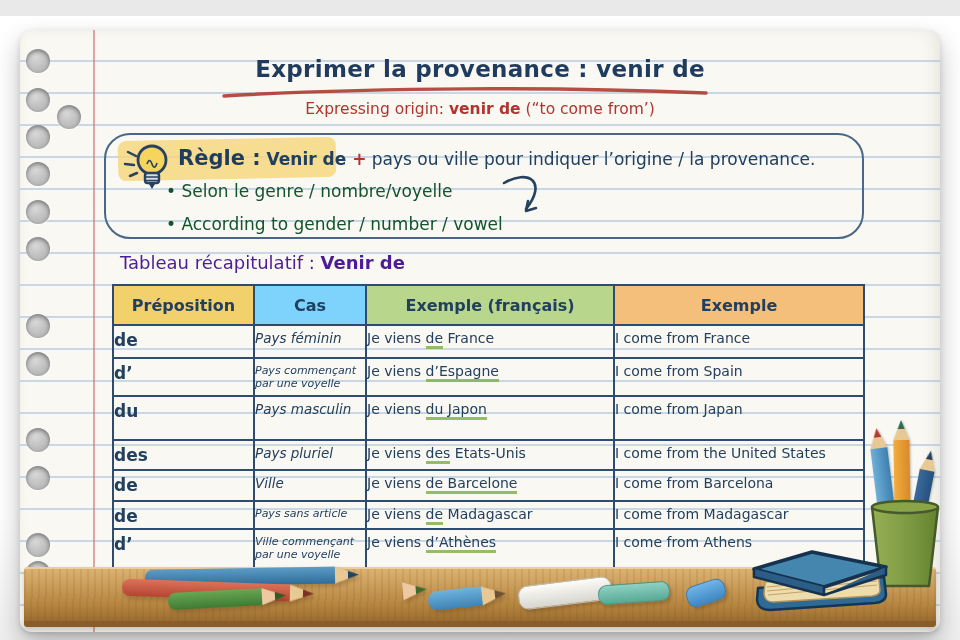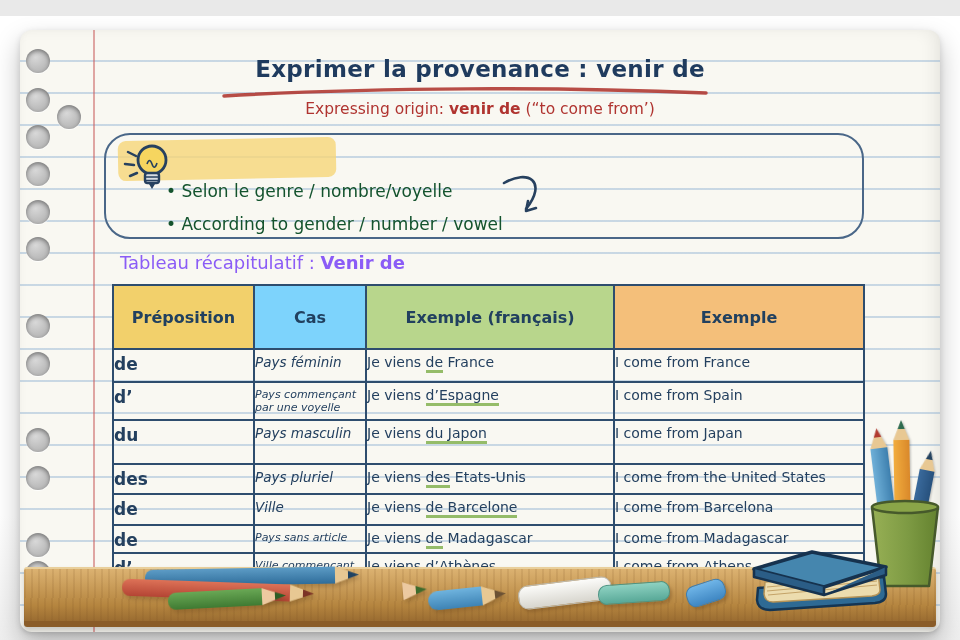--- a/index.html
+++ b/index.html
@@ -18,23 +18,23 @@
   .subtitle{position:absolute;left:0;top:70px;width:100%;text-align:center;font-size:15.5px;color:#b03430;white-space:nowrap;}
   .rule-box{position:absolute;left:84px;top:103px;width:760px;height:106px;border:2.5px solid #4a6788;border-radius:26px;box-sizing:border-box;}
   .hl-mark{position:absolute;left:12px;top:4px;width:218px;height:40px;background:#f6d678;opacity:.8;border-radius:8px;transform:rotate(-1.2deg);}
   .bulb{position:absolute;left:16px;top:5px;}
   .rule-line1{position:absolute;left:72px;top:11px;font-size:17px;color:#21405f;white-space:nowrap;}
   .k-label{font-size:21px;font-weight:700;color:#1f3b5e;}
   .k-bold{font-weight:700;}
   .k-plus{color:#b5342f;font-weight:700;}
   .rule-bullet{position:absolute;left:60px;font-size:17px;color:#14532d;white-space:nowrap;}
   .arrow{position:absolute;left:392px;top:34px;}
-  .section-label{position:absolute;left:100px;top:222px;font-size:18px;color:#8b5cf6;white-space:nowrap;}
+  .section-label{position:absolute;left:100px;top:222px;font-size:18px;color:#4c1d95;white-space:nowrap;}
   table.summary{position:absolute;left:92px;top:254px;width:751px;border-collapse:collapse;table-layout:fixed;}
-  table.summary th{border:2px solid #2e4d6e;height:30px;font-size:16px;font-weight:600;color:#21405f;text-align:center;padding:16px;}
+  table.summary th{border:2px solid #2e4d6e;height:30px;font-size:16px;font-weight:600;color:#21405f;text-align:center;padding:4px;}
   table.summary td{border:2px solid #2e4d6e;vertical-align:top;color:#24405f;padding:4px 4px 0 0;}
   td.c-prep{font-size:17px;font-weight:600;padding-left:16px;}
   td.c-cas{font-size:13.5px;padding-left:8px;line-height:1.2;font-style:italic;}
   td.c-cas.small{font-size:11px;line-height:1.18;padding-top:6px;}
   td.c-ex{font-size:14px;padding-left:12px;}
   td.c-en{font-size:14px;padding-left:12px;}
   .u{border-bottom:3px solid rgba(132,178,81,.85);}
   .desk{position:absolute;left:4px;top:537px;width:912px;height:52px;border-radius:3px;
         background:repeating-linear-gradient(91deg,rgba(122,80,34,.13) 0 2px,rgba(0,0,0,0) 2px 7px),linear-gradient(#dcb271,#b5853f 70%,#9a6c31);
         border-top:2px solid #e9cf9b;border-bottom:6px solid #8a5c28;box-shadow:0 3px 5px rgba(0,0,0,.18);}
@@ -78,20 +78,21 @@
     <div class="rule-box">
       <div class="hl-mark"></div>
       <svg class="bulb" width="52" height="60" viewBox="0 0 52 60">
         <path d="M6,12 L14,16 M3,24 L12,25 M8,36 L15,33" stroke="#27415f" stroke-width="2.5" stroke-linecap="round"></path>
         <circle cx="30" cy="20" r="14" fill="#f6d55f" stroke="#27415f" stroke-width="2.8"></circle>
         <path d="M25,24 q2.5,-7 5,0 q2.5,7 5,-1" fill="none" stroke="#27415f" stroke-width="1.6"></path>
         <rect x="23" y="33" width="14" height="10" rx="2.5" fill="#d9dee3" stroke="#27415f" stroke-width="2.4"></rect>
         <path d="M24,37 L36,37 M24,40.5 L36,40.5" stroke="#27415f" stroke-width="1.4"></path>
         <path d="M27,44 L33,44 L30,49 Z" fill="#27415f"></path>
       </svg>
+      <div class="rule-line1"><span class="k-label">Règle :</span><span class="k-bold"> Venir de </span><span class="k-plus">+</span><span class="k-normal"> pays ou ville pour indiquer l’origine / la provenance.</span></div>
       <div class="rule-bullet" style="top:46px;">• Selon le genre / nombre/voyelle</div>
       <svg class="arrow" width="58" height="52" viewBox="0 0 58 52">
         <path d="M6,14 C30,0 50,12 28,40" stroke="#27415f" stroke-width="2.6" fill="none" stroke-linecap="round"></path>
         <path d="M28,42 l2,-10 M28,42 l10,-3" stroke="#27415f" stroke-width="2.6" fill="none" stroke-linecap="round"></path>
       </svg>
       <div class="rule-bullet" style="top:79px;">• According to gender / number / vowel</div>
     </div>
 
     <div class="section-label"><span>Tableau récapitulatif : </span><span class="k-bold">Venir de</span></div>
 

